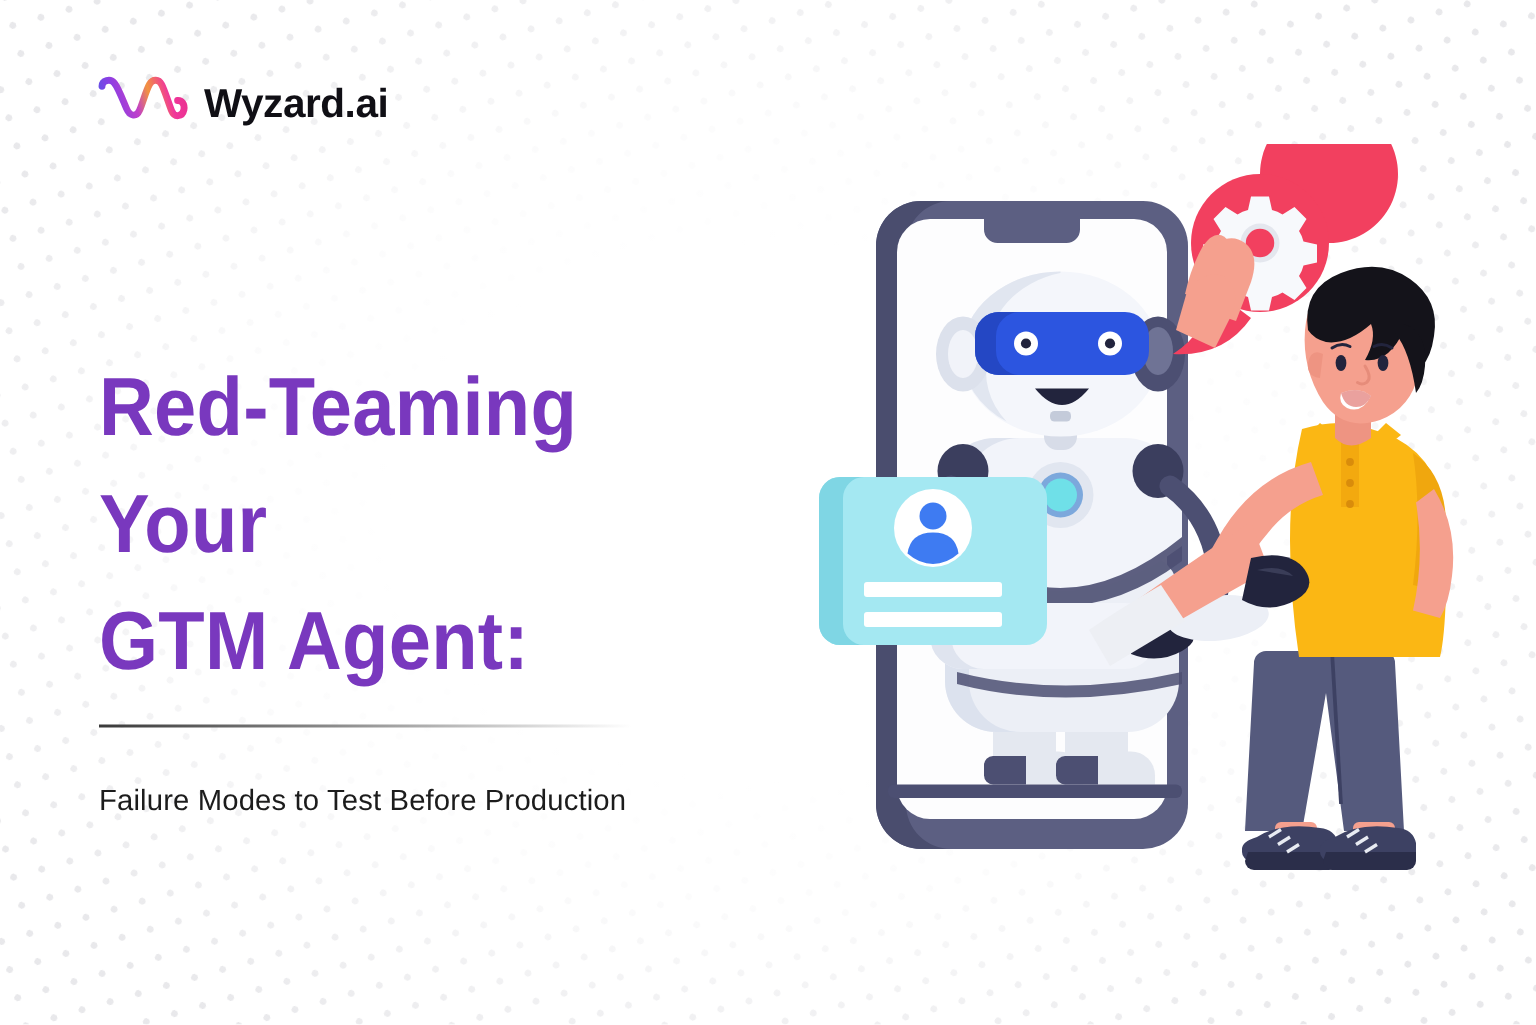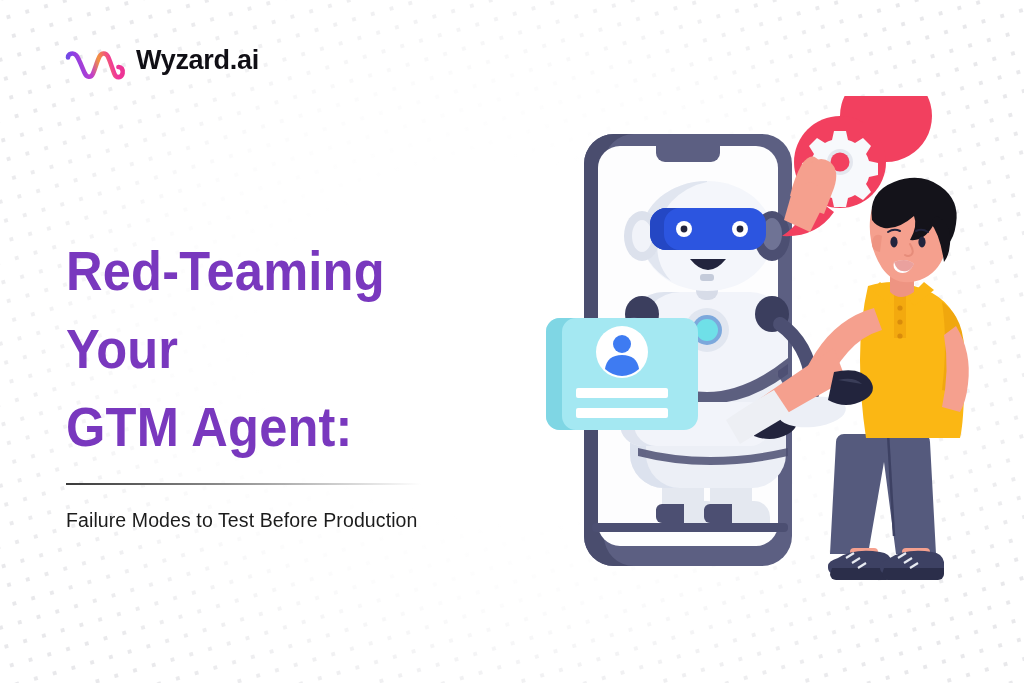--- a/index.html
+++ b/index.html
@@ -37,21 +37,21 @@
         rgba(255,255,255,0.45) 80%, rgba(255,255,255,0.12) 100%);
     pointer-events: none;
   }
 
   
   .logo-row {
     position: absolute;
     left: 64px;
     top: 45px;
     display: flex;
-    align-items: flex-start;
+    align-items: flex-end;
     gap: 10px;
   }
   .logo-mark { width: 62px; height: 40px; display:block; }
   .logo-text {
     font-size: 27px;
     font-weight: 700;
     letter-spacing: -0.3px;
     color: #100f15;
     font-family: "Liberation Sans", sans-serif;
   }
@@ -75,21 +75,21 @@
     transform-origin: left center;
     white-space: pre-line;
   }
   .rule {
     margin-top: 17px;
     width: 355px;
     height: 2px;
     background: linear-gradient(to right, #3a3a3a 0%, #8d8d8d 45%, rgba(180,180,180,0) 100%);
   }
   .subhead {
-    margin-top: 24px;
+    margin-top: 38px;
     font-size: 19.5px;
     color: #1c1c1c;
     font-weight: 400;
     letter-spacing: 0.1px;
     font-family: "Liberation Sans", sans-serif;
   }
 
   
   .illustration {
     position: absolute;

